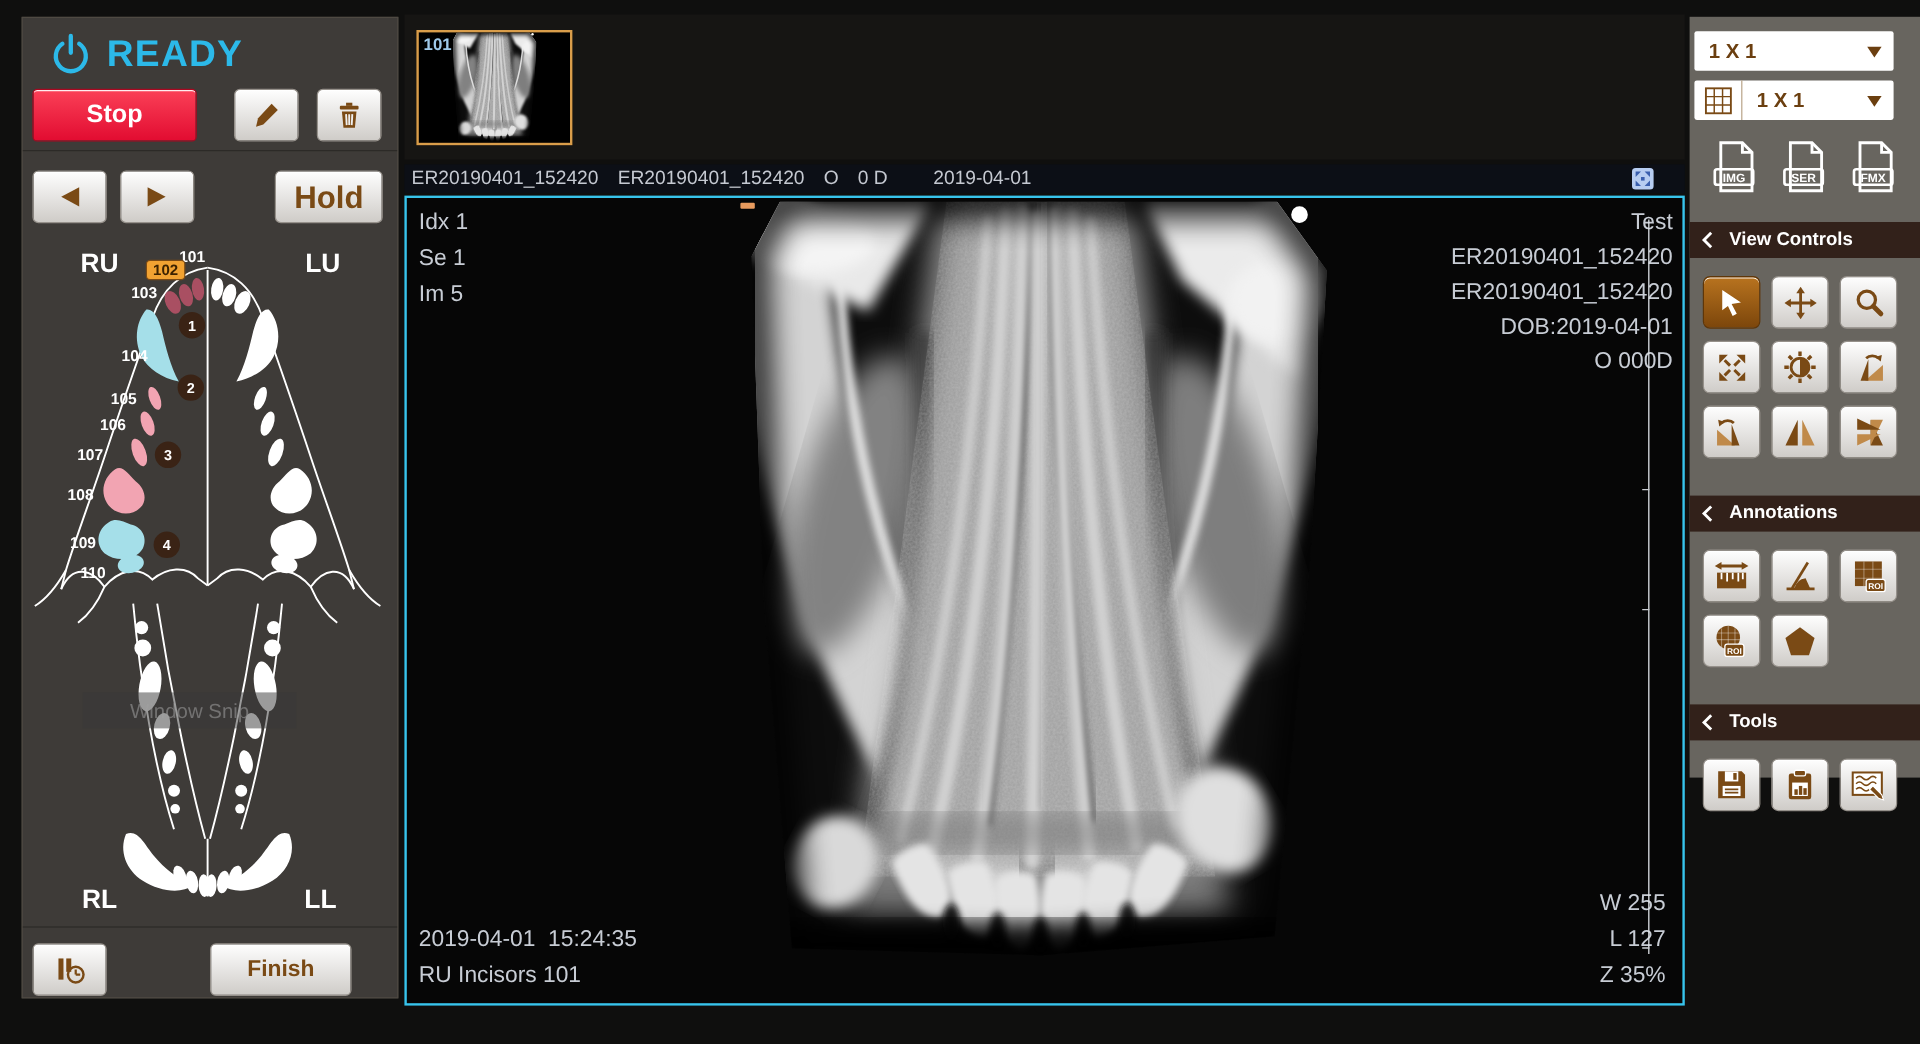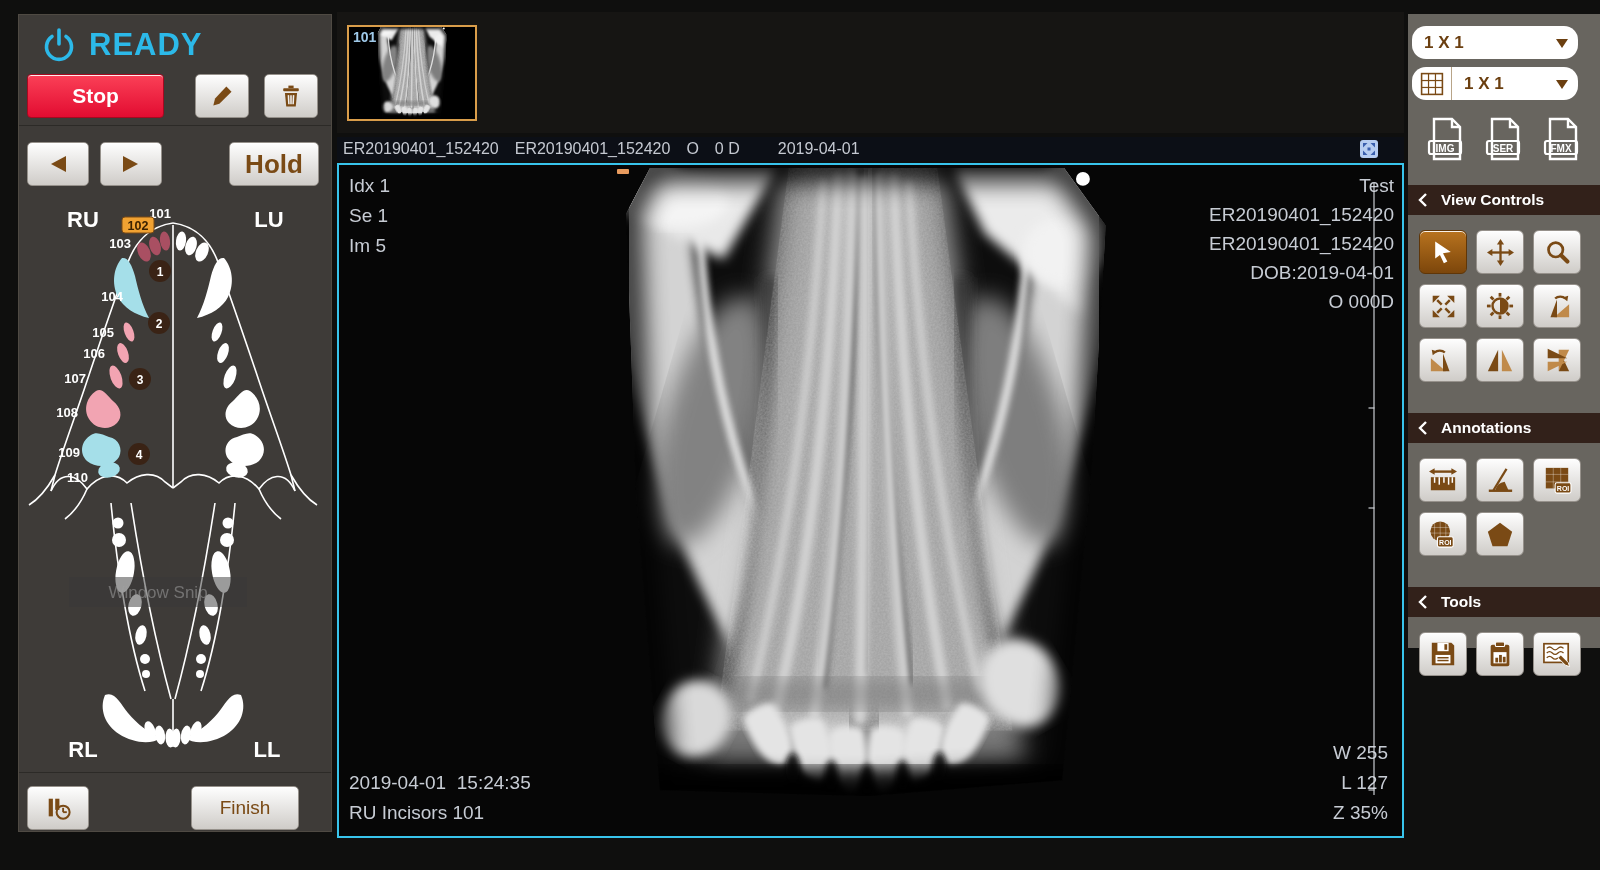--- a/index.html
+++ b/index.html
@@ -17,21 +17,21 @@
     display:flex; align-items:center; justify-content:center; cursor:pointer;
     box-shadow:inset 0 1px 0 rgba(255,255,255,.9); position:absolute; }
   .btn-stop { left:8px; top:59px; width:137px; height:44px; background:linear-gradient(#fb4057,#e20c31);
     border:1px solid #a80820; border-radius:4px; color:#fff; font-size:21px; font-weight:bold; }
   .btn-edit { left:176px; top:59px; width:54px; height:44px; }
   .btn-del  { left:245px; top:59px; width:54px; height:44px; }
   .btn-prev { left:8px;  top:127px; width:62px; height:44px; }
   .btn-next { left:81px; top:127px; width:62px; height:44px; }
   .btn-hold { left:210px; top:127px; width:90px; height:44px; color:#7a4a15; font-size:26px; font-weight:bold; }
   .btn-clock { left:8px; top:771px; width:62px; height:44px; }
-  .btn-finish { left:172px; top:771px; width:108px; height:44px; color:#7a4a15; font-size:19px; font-weight:normal; }
+  .btn-finish { left:156px; top:771px; width:118px; height:44px; color:#7a4a15; font-size:19px; font-weight:bold; }
   .lp-bottom-line { position:absolute; left:0; top:757px; width:100%; border-top:1px solid #2c2a27; }
   .tooth-chart { position:absolute; left:0; top:170px; width:314px; height:585px; }
   .tooth-chart text { font-family:"Liberation Sans", sans-serif; }
 
   
   .thumb-strip { position:absolute; left:337px; top:12px; width:1067px; height:121px; background:#161513; }
   .thumb { position:absolute; left:10px; top:13px; width:130px; height:96px; background:#000;
     border:2px solid #d99d4a; display:flex; align-items:center; justify-content:center; cursor:pointer; }
   .thumb-label { position:absolute; left:4px; top:2px; color:#9fc9e9; font-size:14px; font-weight:bold; z-index:2; }
 
@@ -49,21 +49,21 @@
   .ol { position:absolute; color:#c7ccd4; font-size:19px; line-height:30px; }
   .ol div { white-space:pre; }
   .ol.tl { left:10px; top:6px; }
   .ol.tr { right:8px; top:6px; text-align:right; line-height:29px; }
   .ol.bl { left:10px; bottom:8px; }
   .ol.br { right:14px; bottom:8px; text-align:right; }
   .vruler { position:absolute; right:24px; top:14px; width:10px; height:624px; opacity:.9; }
 
   
   .right-panel { position:absolute; left:1408px; top:14px; width:192px; height:634px; background:#68655f; }
-  .dd { margin:12px 22px 0 4px; height:33px; background:#fff; border-radius:14px; display:flex;
+  .dd { margin:12px 22px 0 4px; height:33px; background:#fff; border-radius:2px; display:flex;
     align-items:center; color:#6b3f10; font-weight:bold; font-size:17px; cursor:pointer; }
   .dd.second { margin-top:8px; }
   .dd .val { padding-left:12px; flex:1; }
   .caret { width:0; height:0; border:6px solid transparent; border-top:9px solid #6b3f10;
     margin-right:10px; margin-top:8px; }
   .grid-box { width:40px; height:100%; border-right:1px solid #b8a488; display:flex;
     align-items:center; justify-content:center; }
   .files { margin-top:12px; height:54px; display:flex; align-items:center; justify-content:space-evenly; }
   .file-btn { cursor:pointer; }
   .file-btn text { font-weight:bold; }

